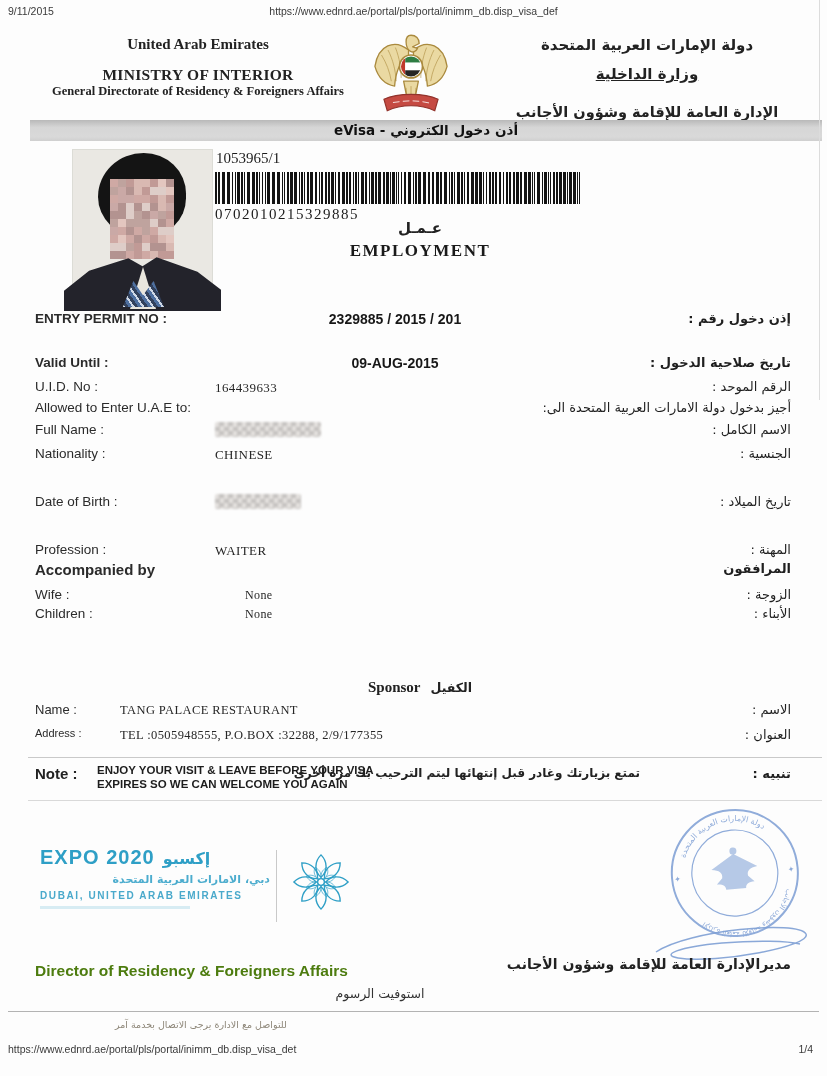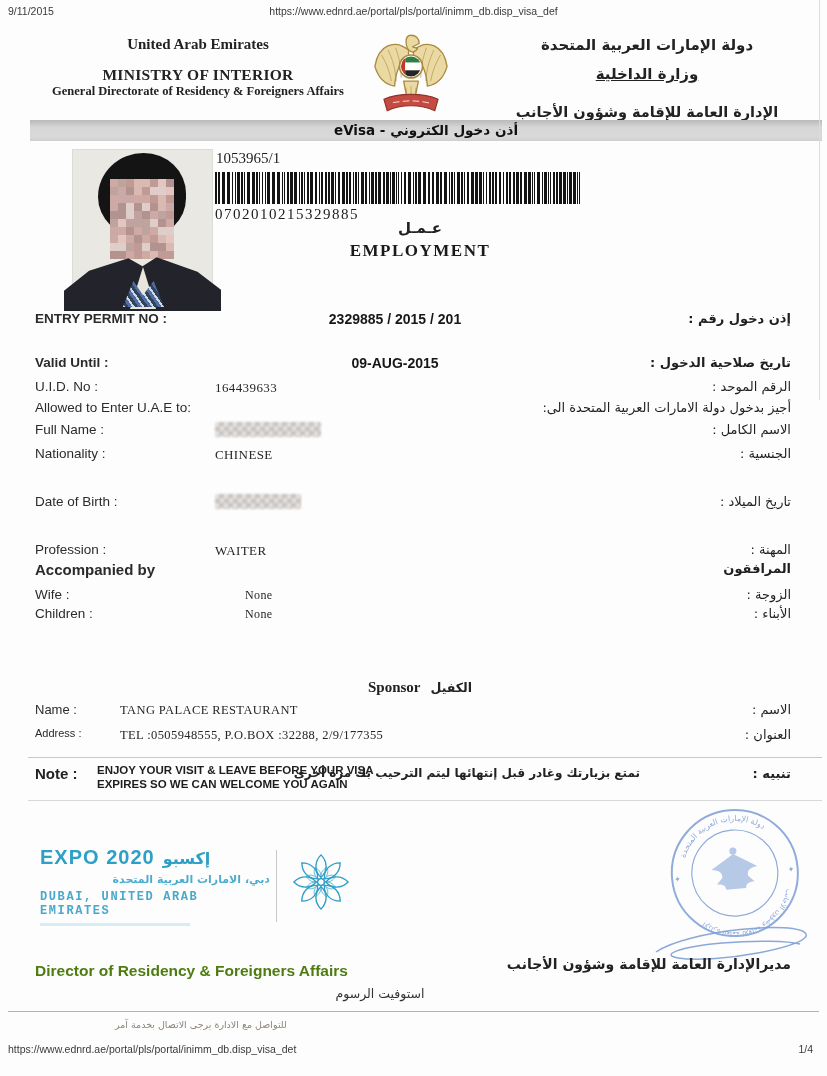--- a/index.html
+++ b/index.html
@@ -53,21 +53,21 @@
      background:repeating-conic-gradient(#c6c3c1 0% 25%,#e3e0dd 0% 50%) 0 0/9px 9px;filter:blur(1.1px);}
   
   .sec-title{display:flex;justify-content:center;align-items:baseline;gap:10px;}
   .note-line{position:absolute;left:28px;width:794px;height:1px;background:#c9c9c9;}
   
   .expo{left:40px;top:846px;width:230px;color:#2e9fc6;}
   .expo .t{display:flex;align-items:baseline;gap:8px;font-weight:700;}
   .expo .t .en{font-size:20px;letter-spacing:1px;}
   .expo .t .arx{font-size:16px;}
   .expo .s1{font-size:11px;margin-top:4px;font-weight:700;opacity:.85;}
-  .expo .s2{font-size:12px;font-weight:700;letter-spacing:1.6px;margin-top:4px;color:#4aa9cb;font-family:Liberation Mono, monospace;}
+  .expo .s2{font-size:10px;font-weight:700;letter-spacing:1.6px;margin-top:4px;color:#4aa9cb;}
   .expo .u{margin-top:5px;width:150px;height:3px;background:#2e9fc6;opacity:.18;}
   .vdiv{left:276px;top:850px;width:1px;height:72px;background:#c9c9c9;}
   
   .dir-en{left:35px;top:962px;font-weight:700;font-size:15.5px;color:#4d7c0f;}
   .dir-ar{right:36px;top:956px;font-weight:700;font-size:14px;}
   .fees{left:280px;top:986px;width:200px;text-align:center;font-size:12.5px;color:#333;}
   .hr-footer{left:8px;top:1011px;width:811px;height:1px;background:#b3b3b3;}
   .contact{left:115px;top:1019px;font-size:9.5px;color:#8d8678;}
   .url-bottom{left:8px;top:1043px;}
   .page-num{right:14px;top:1043px;}

